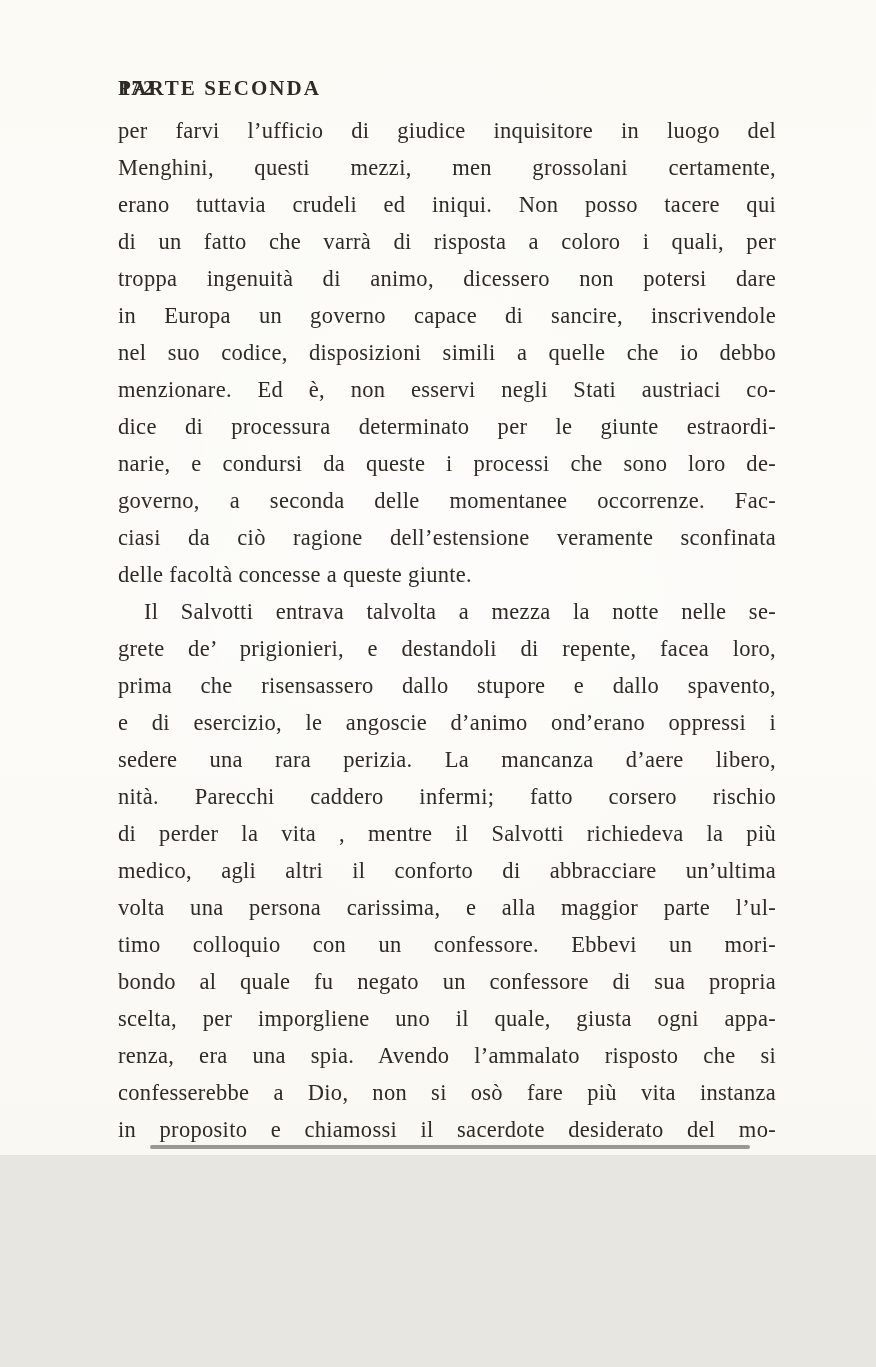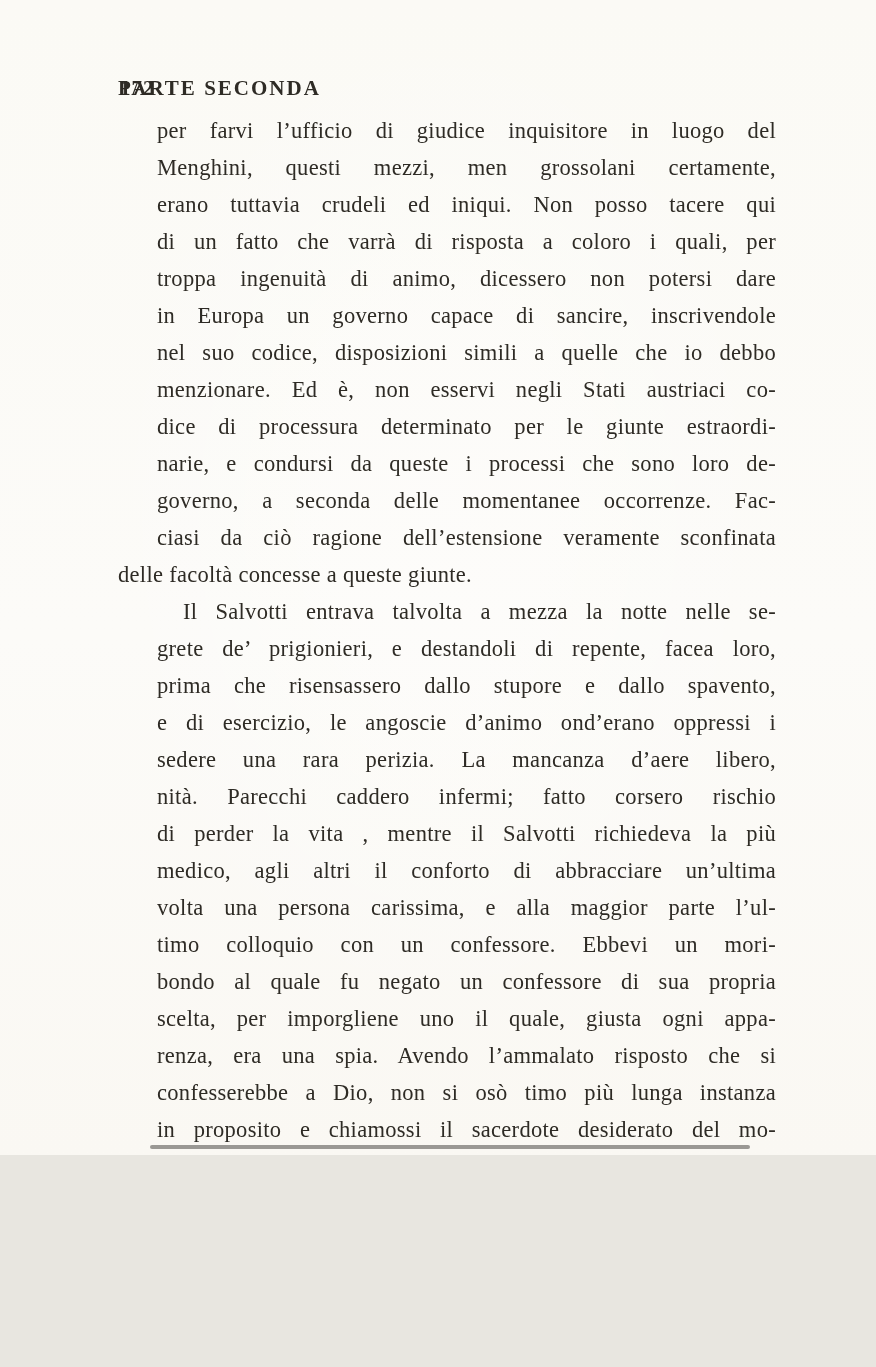--- a/index.html
+++ b/index.html
@@ -62,21 +62,20 @@
     font-size: 22.5px;
     line-height: 37px;
     height: 37px;
     letter-spacing: 0.3px;
     white-space: normal;
     text-align: justify;
     color: var(--ink);
   }
   .line.j {
     text-align-last: justify;
-    margin-left: 39px;
   }
   .line.indent {
     padding-left: 26px;
   }
   .artifact {
     position: absolute;
     bottom: 6px;
     left: 150px;
     width: 600px;
     height: 4px;
@@ -121,21 +120,21 @@
       <div class="line j">e di esercizio, le angoscie d’animo ond’erano oppressi i</div>
       <div class="line j">sedere una rara perizia. La mancanza d’aere libero,</div>
       <div class="line j">nità. Parecchi caddero infermi; fatto corsero rischio</div>
       <div class="line j">di perder la vita , mentre il Salvotti richiedeva la più</div>
       <div class="line j">medico, agli altri il conforto di abbracciare un’ultima</div>
       <div class="line j">volta una persona carissima, e alla maggior parte l’ul-</div>
       <div class="line j">timo colloquio con un confessore. Ebbevi un mori-</div>
       <div class="line j">bondo al quale fu negato un confessore di sua propria</div>
       <div class="line j">scelta, per imporgliene uno il quale, giusta ogni appa-</div>
       <div class="line j">renza, era una spia. Avendo l’ammalato risposto che si</div>
-      <div class="line j">confesserebbe a Dio, non si osò timo più lunga instanza</div>
+      <div class="line j">confesserebbe a Dio, non si osò fare più vita instanza</div>
       <div class="line j">in proposito e chiamossi il sacerdote desiderato del mo-</div>
     </div>
 
   </main>
 
   <div class="artifact"></div>
 
 </div>
 
 </body></html>

